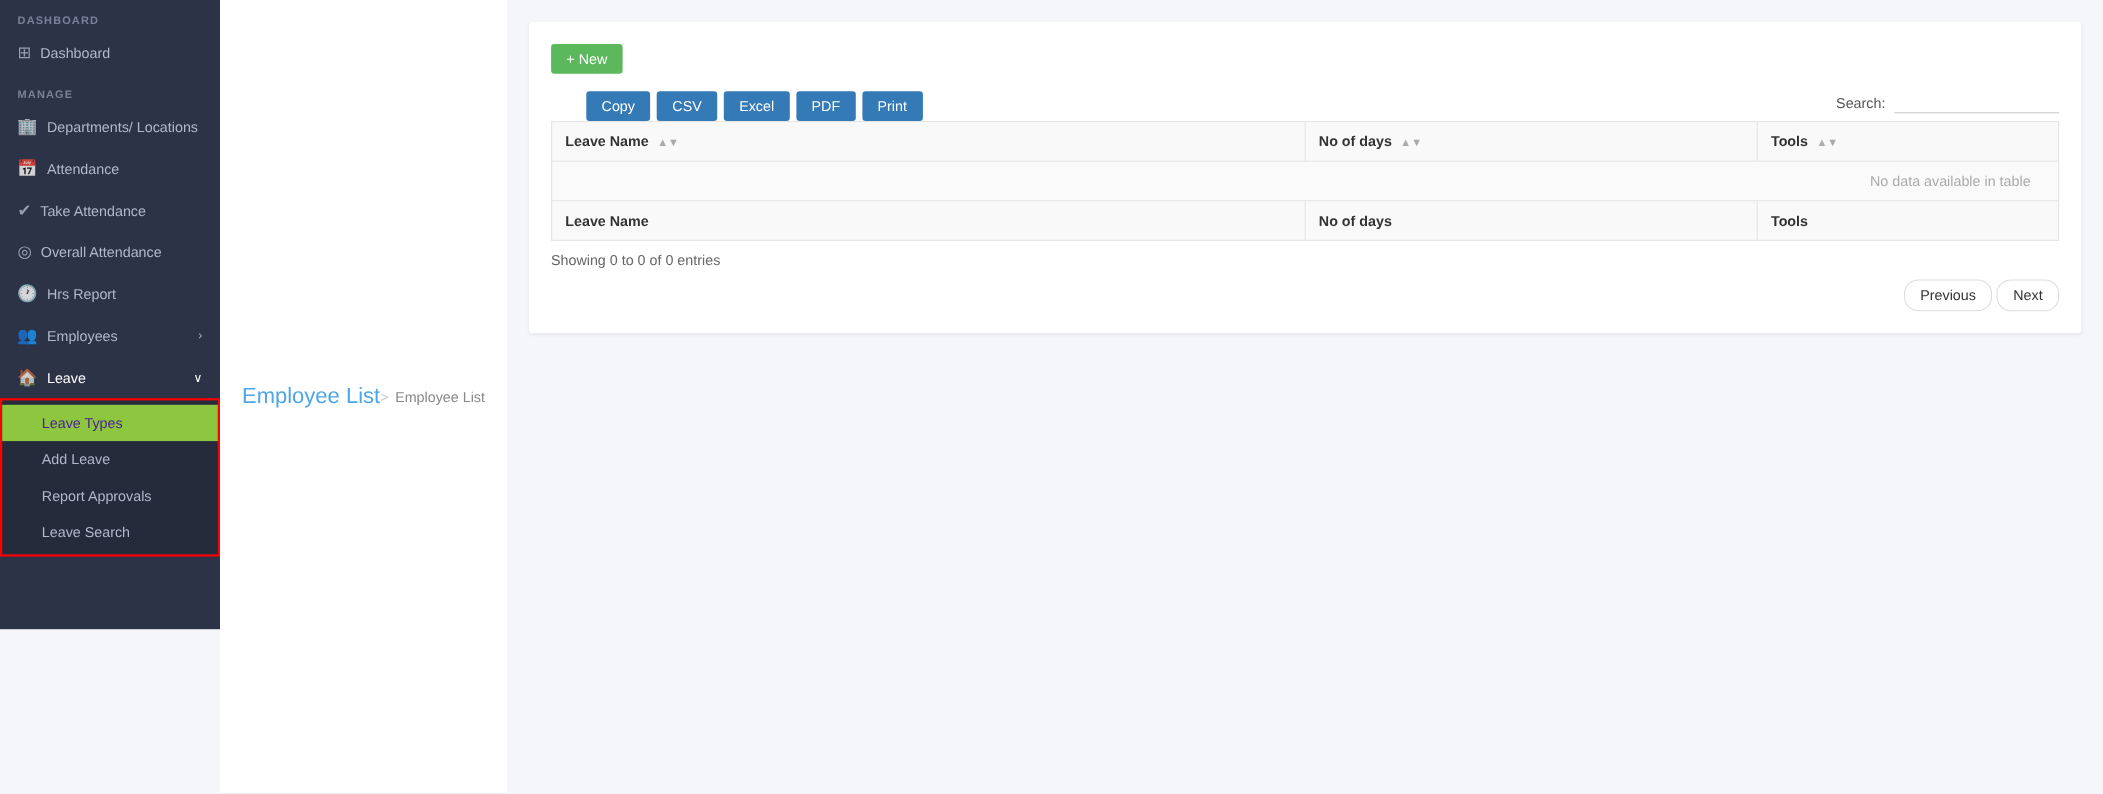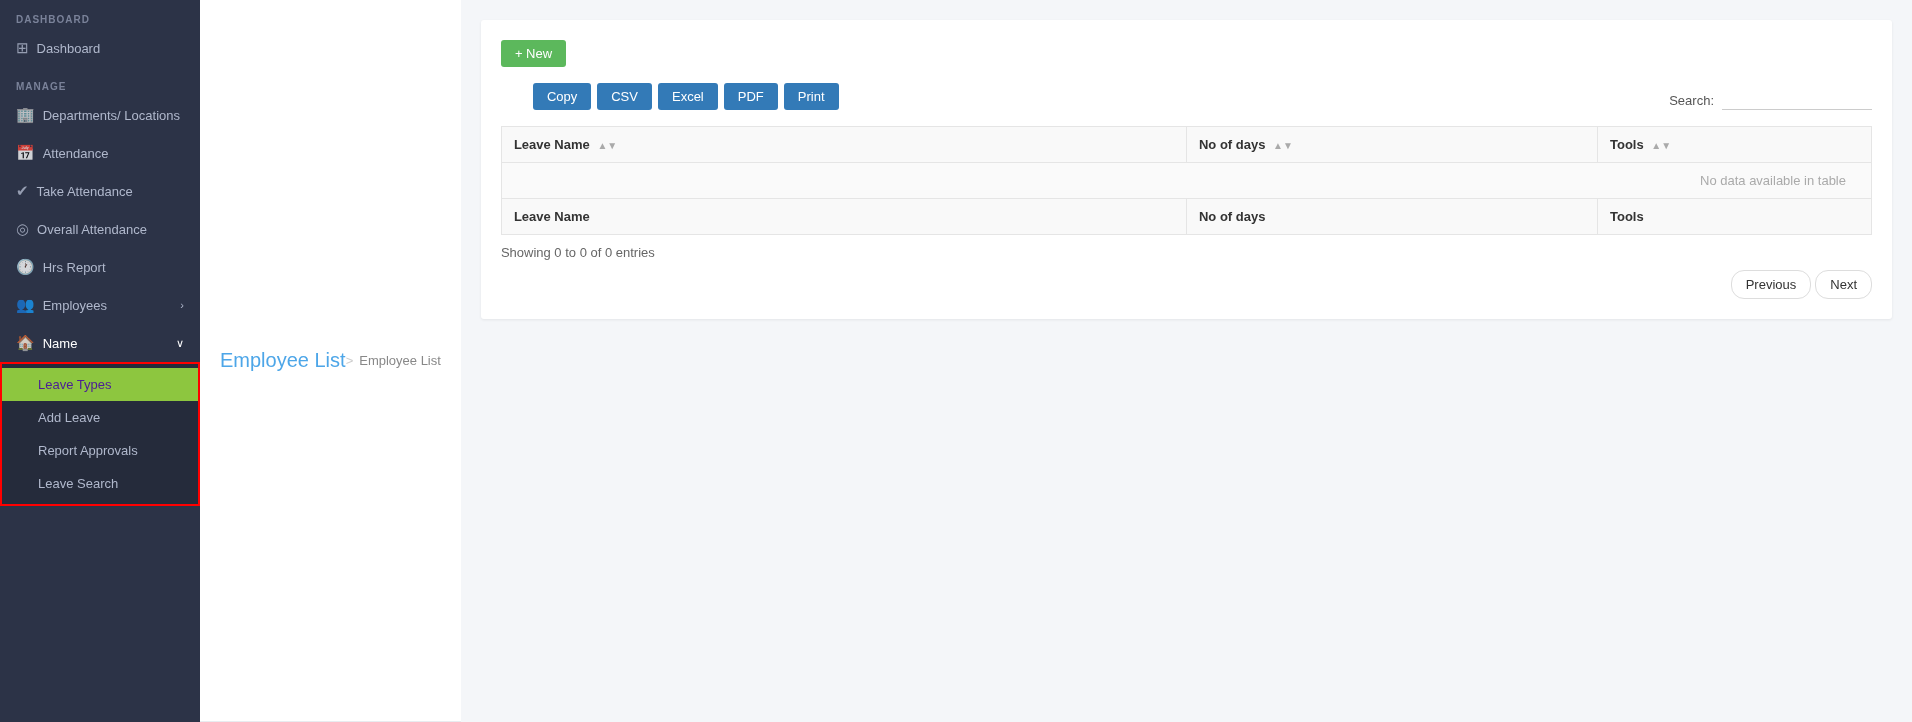--- a/index.html
+++ b/index.html
@@ -6,21 +6,21 @@
     body { font-family: 'Segoe UI', Arial, sans-serif; font-size: 13px; background: #f4f6f9; display: flex; height: 722px; overflow: hidden; }
 
     
     #sidebar {
       width: 200px;
       min-width: 200px;
       background: #2c3347;
       color: #b0b8cc;
       display: flex;
       flex-direction: column;
-      height: 722px;
+      height: 572px;
       overflow-y: auto;
     }
     .sidebar-section-label {
       font-size: 10px;
       font-weight: 700;
       letter-spacing: 1px;
       color: #7a8299;
       padding: 14px 16px 4px 16px;
       text-transform: uppercase;
     }
@@ -117,22 +117,22 @@
     .btn-default { background: #337ab7; color: #fff; margin-right: 2px; }
 
     .toolbar-row {
       display: flex;
       align-items: center;
       margin-bottom: 16px;
     }
 
     .export-row {
       display: flex;
-      align-items: flex-end;
-      margin-bottom: 16px;
+      align-items: flex-start;
+      margin-bottom: 0;
       justify-content: space-between;
       padding-left: 32px;
     }
     .export-btns { display: flex; gap: 4px; }
     .search-row { display: flex; align-items: center; gap: 8px; color: #555; }
     .search-input {
       border: none;
       border-bottom: 1px solid #ccc;
       outline: none;
       padding: 2px 4px;
@@ -234,21 +234,21 @@
   </div>
 
   <div class="sidebar-item">
     <span class="icon">👥</span>
     <span>Employees</span>
     <span class="arrow">›</span>
   </div>
 
   <div class="sidebar-item active">
     <span class="icon">🏠</span>
-    <span>Name</span>
+    <span>Leave</span>
     <span class="arrow">∨</span>
   </div>
 
   <div class="leave-submenu">
     <div class="leave-submenu-item active">Leave Types</div>
     <div class="leave-submenu-item">Add Leave</div>
     <div class="leave-submenu-item">Report Approvals</div>
     <div class="leave-submenu-item">Leave Search</div>
   </div>
 </nav>

